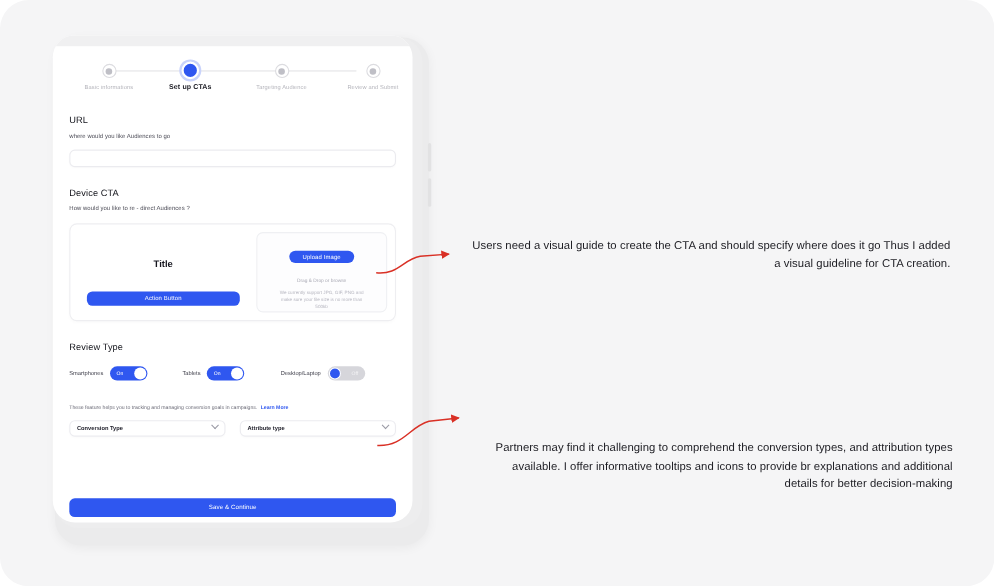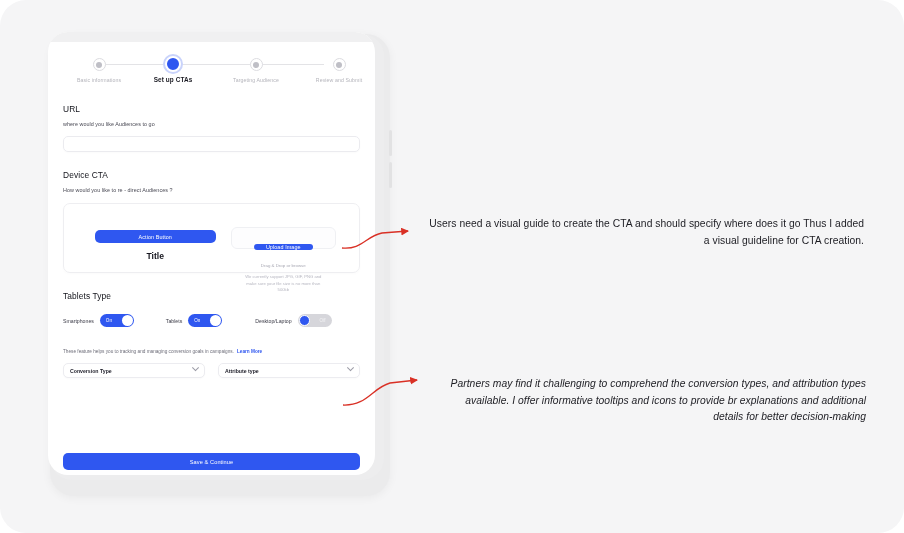--- a/index.html
+++ b/index.html
@@ -153,23 +153,23 @@
     box-shadow: 0 1px 2px rgba(0,0,0,0.02);
   }
 
   
   #cta-section { margin-top: 18px; }
   #cta-card {
     margin-top: 10px;
     border: 1px solid #eeeef1;
     border-radius: 7px;
     background: #ffffff;
-    height: 70px;
-    display: flex;
-    padding: 23px;
+    height: 89px;
+    display: flex;
+    padding: 7px;
     gap: 7px;
     box-shadow: 0 1px 3px rgba(0,0,0,0.02);
   }
   #cta-preview {
     flex: 1.32;
     position: relative;
     display: flex;
     flex-direction: column;
     align-items: center;
   }
@@ -319,21 +319,21 @@
   
   .annotation {
     position: absolute;
     font-size: 10.3px;
     color: #1c1c22;
     line-height: 16.5px;
     letter-spacing: 0.05px;
     text-align: right;
   }
   #annotation-1 { left: 424px; top: 216px; width: 440px; }
-  #annotation-2 { left: 434px; top: 376px; width: 432px; font-style: italic; }
+  #annotation-2 { left: 434px; top: 400px; width: 432px; }
 
   #arrows { position: absolute; left: 0; top: 0; pointer-events: none; }
 </style>
 </head>
 <body>
 
 <div id="page">
 
   <div id="tablet-frame">
     <div id="tablet-frame-inner"></div>
@@ -390,21 +390,21 @@
           <div id="cta-upload">
             <div id="upload-image-btn" class="btn-primary">Upload Image</div>
             <div id="upload-drag">Drag &amp; Drop or browse</div>
             <div id="upload-note">We currently support JPG, GIF, PNG and make sure your file size is no more than 500kb</div>
           </div>
 
         </div>
       </div>
 
       <div id="device-section">
-        <div class="sec-title">Tablets Type</div>
+        <div class="sec-title">Review Type</div>
 
         <div id="toggle-row">
 
           <div class="toggle-group tg-1">
             <span class="toggle-label">Smartphones</span>
             <span class="toggle on">
               <span class="toggle-state">On</span>
               <span class="toggle-knob"></span>
             </span>
           </div>

